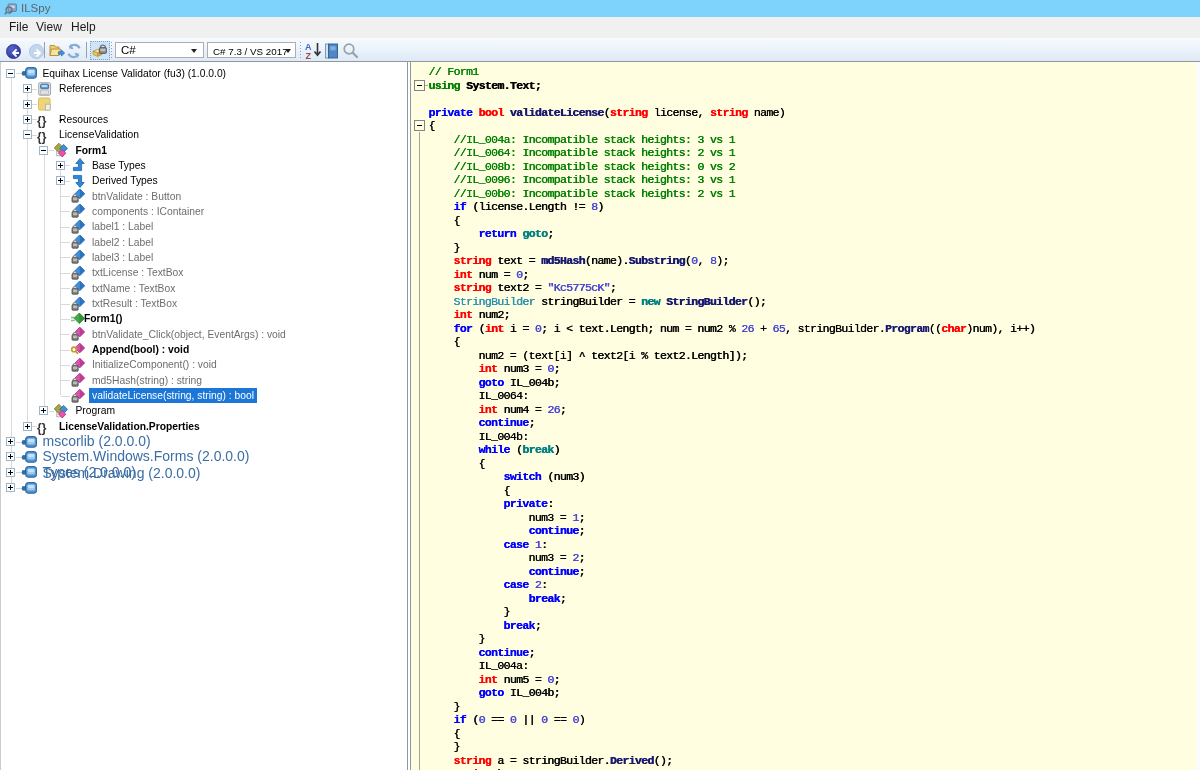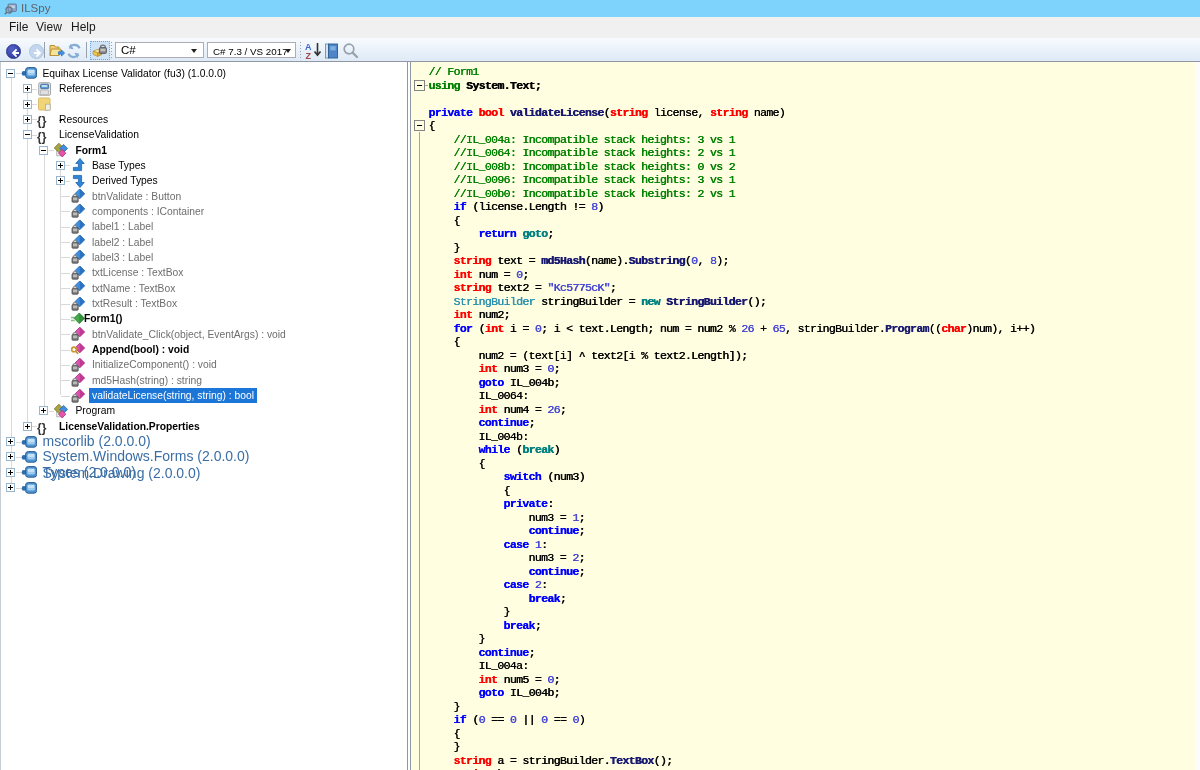--- a/index.html
+++ b/index.html
@@ -456,16 +456,16 @@
             <b class="k">break</b>;
         }
         <b class="k">continue</b>;
         IL_004a:
         <b class="t">int</b> num5 = <span class="n">0</span>;
         <b class="k">goto</b> IL_004b;
     }
     <b class="k">if</b> (<span class="n">0</span> == <span class="n">0</span> || <span class="n">0</span> == <span class="n">0</span>)
     {
     }
-    <b class="t">string</b> a = stringBuilder.<b class="m">TextBox</b>();
+    <b class="t">string</b> a = stringBuilder.<b class="m">Derived</b>();
     <b class="t">string</b> b = a;</pre>
 </div>
 <div id="rstrip"></div>
 </div>
 </body></html>

